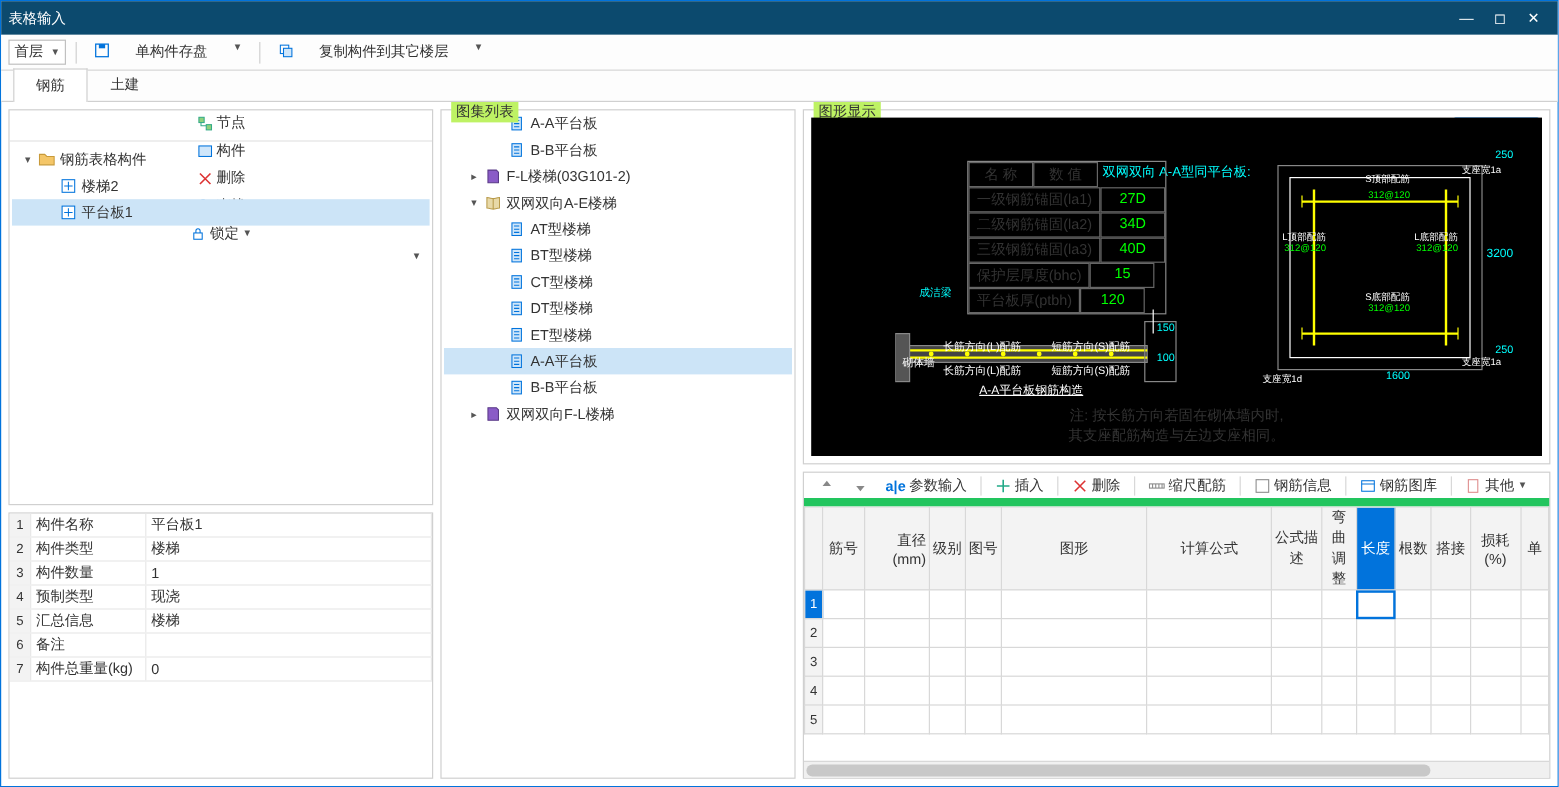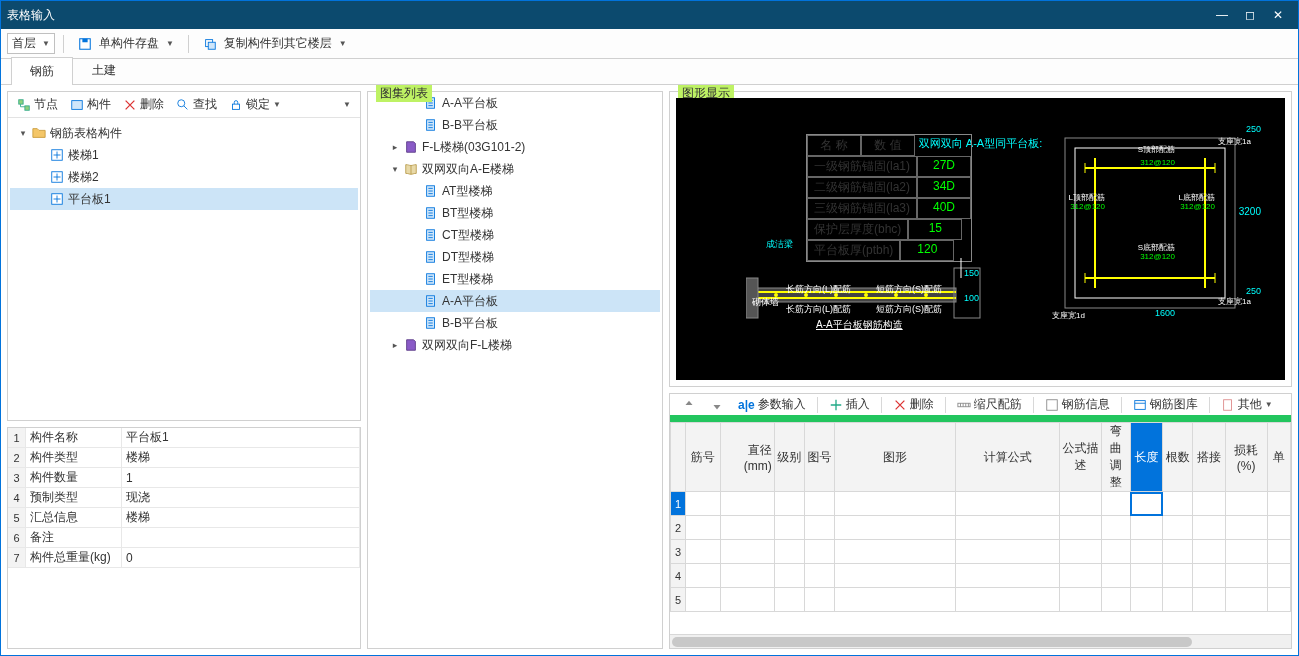--- a/index.html
+++ b/index.html
@@ -3,30 +3,30 @@
 <meta charset="utf-8">
 <style>
 *{box-sizing:border-box;margin:0;padding:0;font-family:"Microsoft YaHei",Arial,sans-serif;font-size:12px;color:#333;}
 body{background:#fff;overflow:hidden;}
 .window{width:1299px;height:656px;display:flex;flex-direction:column;border:1px solid #0173dc;}
 .titlebar{height:28px;background:#0c4a6e;color:#fff;display:flex;align-items:center;padding:0 6px;}
 .titlebar .title{flex:1;color:#fff;font-size:12px;}
 .titlebar .winbtn{width:28px;height:20px;display:flex;align-items:center;justify-content:center;color:#fff;cursor:pointer;}
 .toolbar{height:30px;border-bottom:1px solid #d0d0d0;display:flex;align-items:center;padding:0 6px;gap:4px;background:#fdfdfd;}
 .toolbar .sep{width:1px;height:18px;background:#d0d0d0;margin:0 4px;}
-.toolbar .btn{display:flex;align-items:center;gap:7px;padding:2px 6px;cursor:pointer;}
+.toolbar .btn{display:flex;align-items:flex-start;gap:21px;padding:2px 6px;cursor:pointer;}
 .toolbar .dd{display:flex;align-items:center;border:1px solid #c0c0c0;padding:1px 4px;gap:6px;background:#fff;}
 .chev{font-size:8px;color:#555;}
 .tabs{height:26px;display:flex;align-items:flex-end;padding:0 10px;border-bottom:1px solid #d0d0d0;background:#fdfdfd;gap:0;}
 .tab{padding:5px 18px;border:1px solid transparent;border-bottom:none;cursor:pointer;color:#555;}
 .tab.active{border-color:#d0d0d0;background:#fff;color:#0173dc;position:relative;top:1px;}
 .body{flex:1;display:flex;gap:6px;padding:6px;min-height:0;}
 .leftcol{width:354px;display:flex;flex-direction:column;gap:6px;min-height:0;}
 .panel{border:1px solid #d0d0d0;background:#fff;display:flex;flex-direction:column;min-height:0;}
-.panel .ptoolbar{height:26px;border-bottom:1px solid #e3e3e3;display:flex;align-items:center;padding:0 4px;gap:2px;}
+.panel .ptoolbar{height:26px;border-bottom:1px solid #e3e3e3;display:flex;align-items:center;padding:0 4px;gap:2px;flex-direction:column;}
 .panel .ptoolbar .pbtn{display:flex;align-items:center;gap:3px;padding:2px 5px;cursor:pointer;}
 .tree{flex:1;overflow:auto;padding:4px 2px;}
 .treerow{display:flex;align-items:center;height:22px;padding:0 4px;cursor:pointer;gap:4px;}
 .treerow.sel{background:#cce4f7;}
 .treerow .tog{width:10px;font-size:9px;color:#555;text-align:center;}
 .treerow .ind{display:inline-block;}
 .ic{width:14px;height:14px;display:inline-flex;align-items:center;justify-content:center;}
 .propgrid{border:1px solid #d0d0d0;flex:0 0 222px;display:flex;flex-direction:column;}
 .propgrid .hdr{display:flex;height:22px;background:#f3f3f3;border-bottom:1px solid #d0d0d0;}
 .propgrid .hdr div{display:flex;align-items:center;justify-content:center;border-right:1px solid #d0d0d0;}
@@ -183,31 +183,20 @@
             </div>
             <div class="treerow">
               <span class="ind" style="width:18px"></span>
               <span class="tog"></span>
               <span class="ic">
                 <svg class="icon-svg" viewBox="0 0 16 16">
                   <rect x="2" y="2" width="12" height="12" fill="#fff" stroke="#0173dc"></rect>
                   <path d="M8 4v8M4 8h8" stroke="#0173dc"></path>
                 </svg>
               </span>
-              <span>楼梯1</span>
-            </div>
-            <div class="treerow">
-              <span class="ind" style="width:18px"></span>
-              <span class="tog"></span>
-              <span class="ic">
-                <svg class="icon-svg" viewBox="0 0 16 16">
-                  <rect x="2" y="2" width="12" height="12" fill="#fff" stroke="#0173dc"></rect>
-                  <path d="M8 4v8M4 8h8" stroke="#0173dc"></path>
-                </svg>
-              </span>
               <span>楼梯2</span>
             </div>
             <div class="treerow sel">
               <span class="ind" style="width:18px"></span>
               <span class="tog"></span>
               <span class="ic">
                 <svg class="icon-svg" viewBox="0 0 16 16">
                   <rect x="2" y="2" width="12" height="12" fill="#fff" stroke="#0173dc"></rect>
                   <path d="M8 4v8M4 8h8" stroke="#0173dc"></path>
                 </svg>
@@ -476,20 +465,23 @@
           <div style="position:absolute;right:34px;top:198px;color:#fff;font-size:8px">支座宽1a</div>
           <div style="position:absolute;right:200px;top:212px;color:#fff;font-size:8px">支座宽1d</div>
           <div style="position:absolute;right:110px;top:46px;color:#fff;font-size:8px">S顶部配筋</div>
           <div style="position:absolute;right:110px;top:144px;color:#fff;font-size:8px">S底部配筋</div>
           <div style="position:absolute;right:180px;top:94px;color:#fff;font-size:8px">L顶部配筋</div>
           <div style="position:absolute;right:70px;top:94px;color:#fff;font-size:8px">L底部配筋</div>
           <div style="position:absolute;right:110px;top:60px;font-size:8px" class="green">312@120</div>
           <div style="position:absolute;right:180px;top:104px;font-size:8px" class="green">312@120</div>
           <div style="position:absolute;right:70px;top:104px;font-size:8px" class="green">312@120</div>
           <div style="position:absolute;right:110px;top:154px;font-size:8px" class="green">312@120</div>
+          <div class="note">
+            <span>注: 按长筋方向若固在砌体墙内时,</span><br><span>其支座配筋构造与左边支座相同。</span>
+          </div>
         </div>
       </div>
 
       <div class="panel gridpanel">
         <div class="gridtoolbar">
           <div class="gbtn">
               <svg class="icon-svg" viewBox="0 0 16 16">
                 <path d="M8 3l4 5H4z" fill="#888"></path>
               </svg>
             </div>

